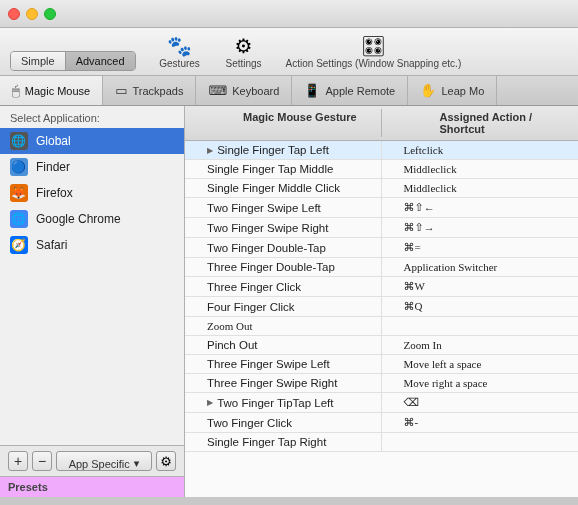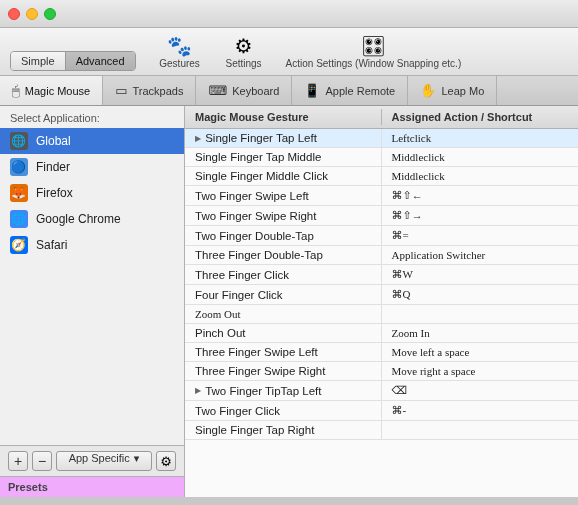--- a/index.html
+++ b/index.html
@@ -192,21 +192,21 @@
     .app-specific-btn {
       flex: 1;
       height: 20px;
       border: 1px solid #999;
       border-radius: 3px;
       background: linear-gradient(to bottom, #f5f5f5, #e0e0e0);
       cursor: pointer;
       font-size: 11px;
       color: #333;
       display: flex;
-      align-items: flex-start;
+      align-items: flex-end;
       justify-content: center;
       gap: 4px;
     }
     .gear-btn {
       width: 20px;
       height: 20px;
       border: 1px solid #999;
       border-radius: 3px;
       background: linear-gradient(to bottom, #f5f5f5, #e0e0e0);
       cursor: pointer;
@@ -247,32 +247,33 @@
       border-bottom: 1px solid #b0b0b0;
       padding: 3px 0;
       position: sticky;
       top: 0;
     }
     .col-header {
       padding: 2px 10px;
       font-size: 11px;
       font-weight: 600;
       color: #333;
+      margin-left: 48px;
     }
     .col-header:first-child {
       border-right: 1px solid #b5b5b5;
     }
     .table-row {
       display: grid;
       grid-template-columns: 1fr 1fr;
       border-bottom: 1px solid #e0e0e0;
     }
     .table-row.highlighted { background: #ddeeff; }
     .cell {
-      padding: 3px 10px;
+      padding: 3px 22px;
       font-size: 11.5px;
       color: #222;
       display: flex;
       align-items: center;
     }
     .cell:first-child {
       border-right: 1px solid #e0e0e0;
     }
     .cell.has-arrow::before {
       content: '▶';

